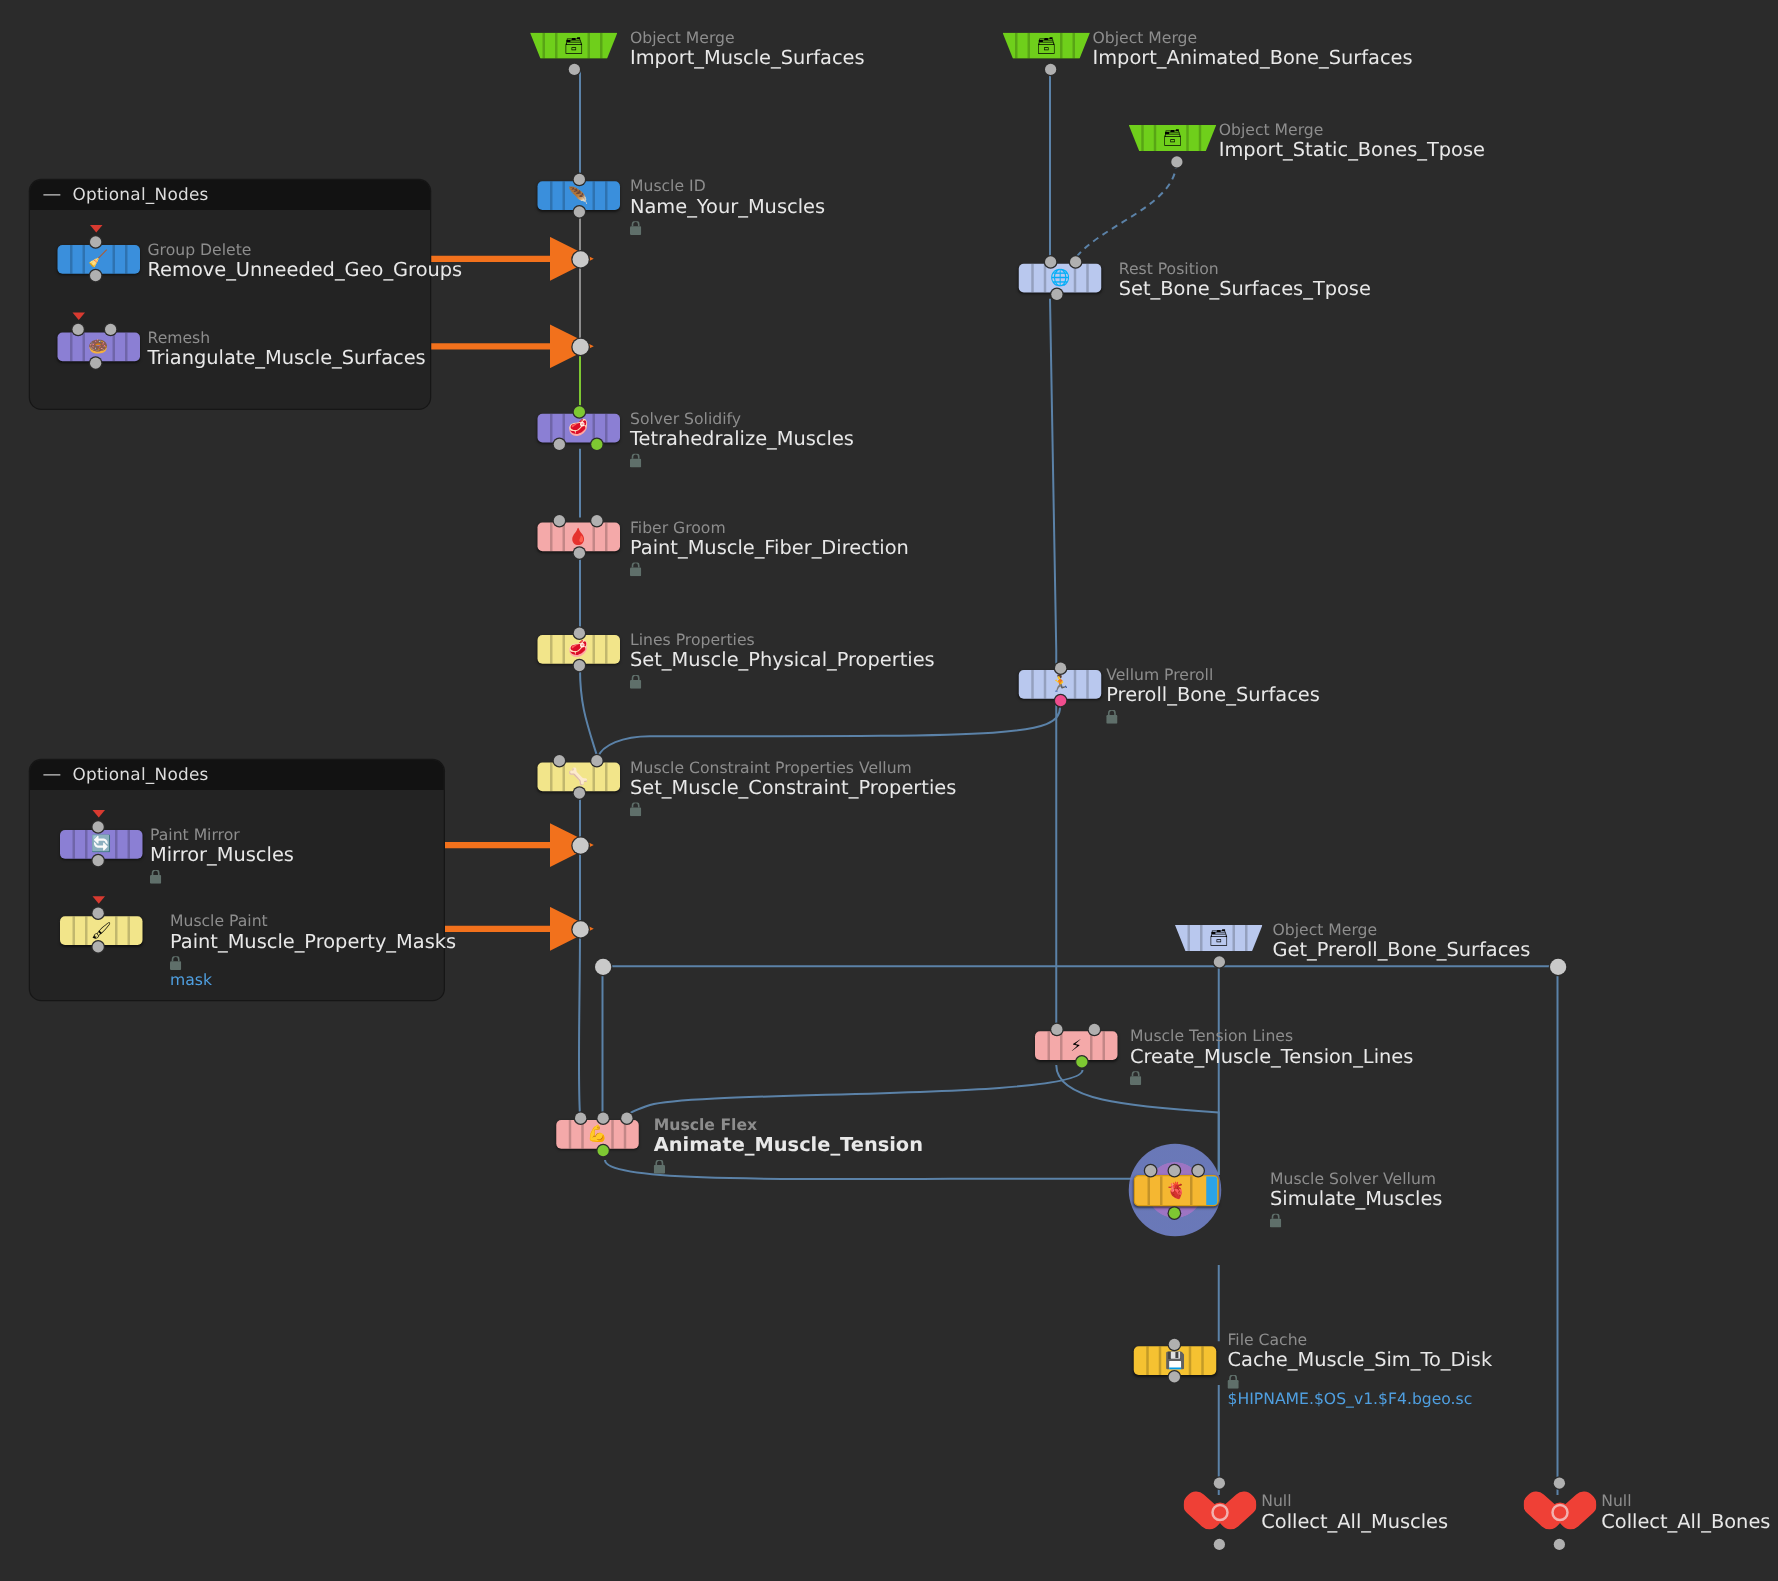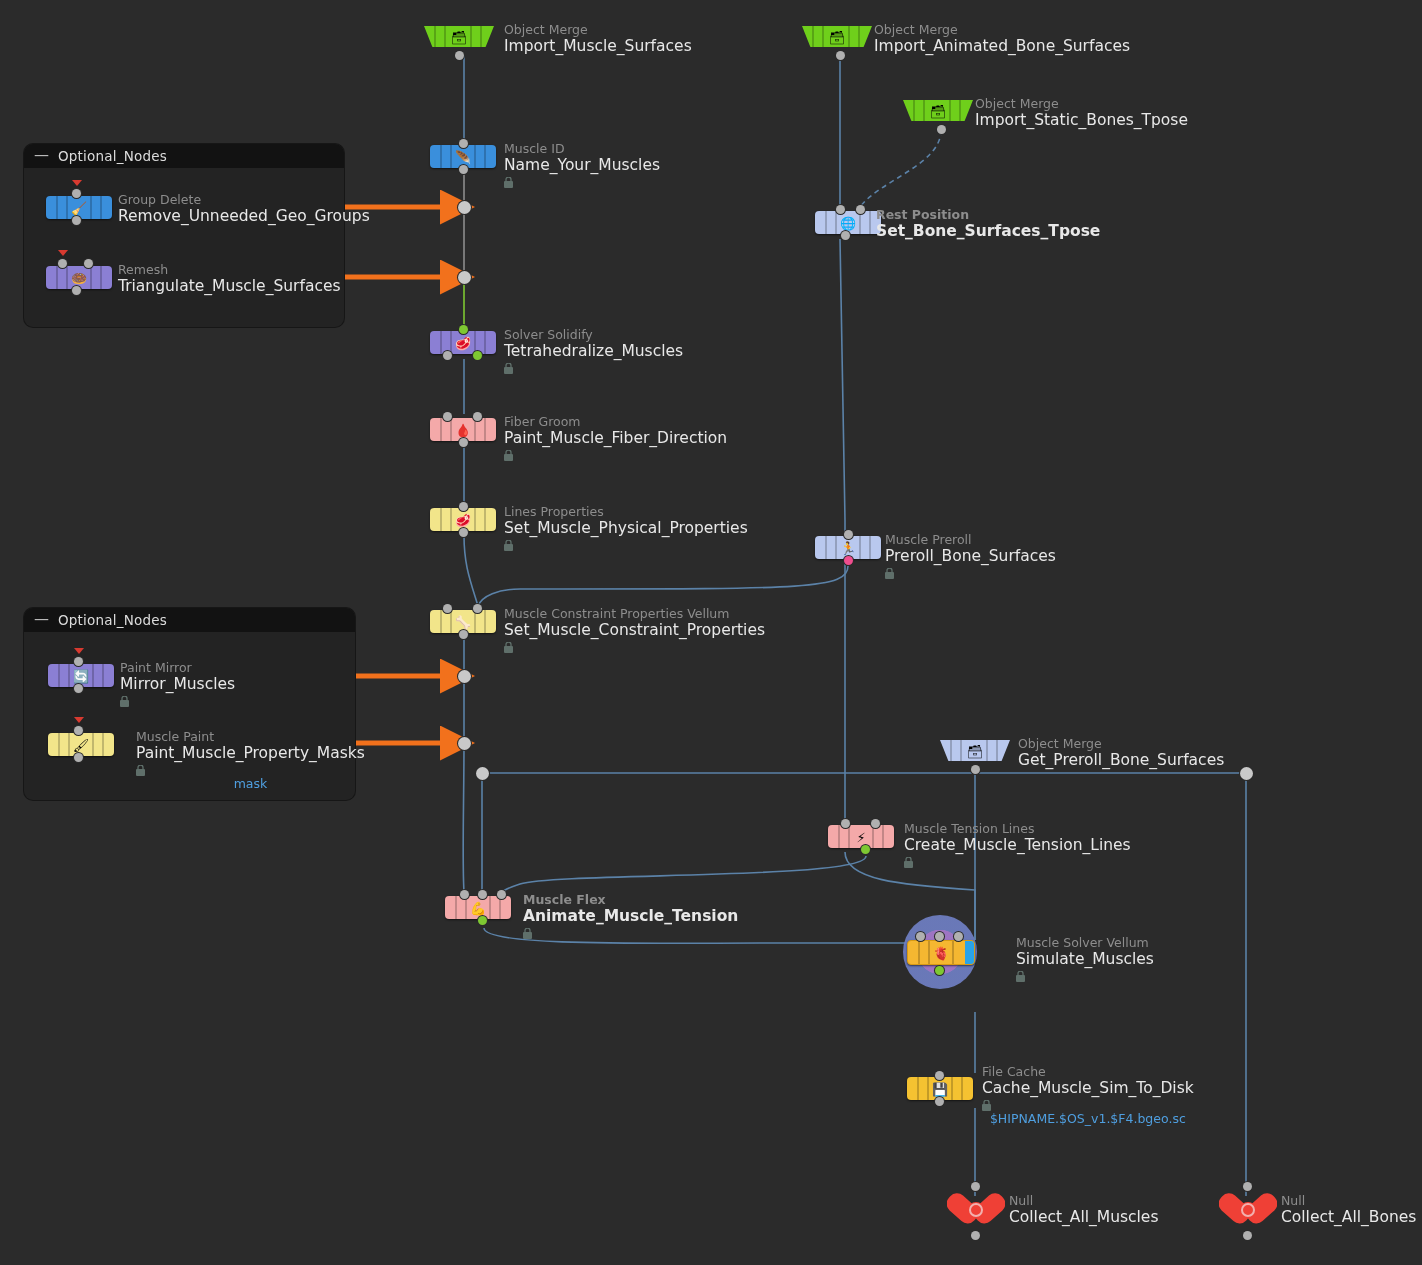--- a/index.html
+++ b/index.html
@@ -29,21 +29,21 @@
   .port{position:absolute;width:9px;height:9px;border-radius:50%;background:#b0b0b0;
         box-shadow:0 0 0 1px #2b2b2b;}
   .port.green{background:#7ec832;}
   .port.pink{background:#ef4d8e;}
   .port.big{width:13px;height:13px;background:#c9c9c9;}
 
   
   .lbl{position:absolute;left:80px;top:-3px;white-space:nowrap;}
   .lbl .type{color:#8d8d8d;font-size:12.5px;line-height:14px;}
   .lbl .name{color:#e8e8e8;font-size:15.5px;line-height:19px;}
-  .lbl .sub{color:#4f9fe0;font-size:12.5px;line-height:15px;text-align:center;}
+  .lbl .sub{color:#4f9fe0;font-size:12.5px;line-height:15px;}
   .lock{display:block;width:9px;height:11px;margin-top:2px;}
 
   .redtri{position:absolute;width:0;height:0;border-left:5px solid transparent;
           border-right:5px solid transparent;border-top:6px solid #d83a30;}
 
   
   .nullnode{position:absolute;width:58px;height:46px;}
 </style>
 </head>
 <body>
@@ -311,40 +311,40 @@
           <i style="left:10px"></i>
           <i style="left:20px"></i>
           <i style="left:44px"></i>
           <i style="left:54px"></i>
         </span>
       <span class="glyph">🌐</span>
     </div>
     <span class="port" style="left:21px;top:-6px;"></span>
     <span class="port" style="left:41px;top:-6px;"></span>
     <span class="port" style="left:26px;top:20px;"></span>
-    <div class="lbl" style="left:61px;font-weight:bold;">
+    <div class="lbl" style="left:80px;">
       <div class="type">Rest Position</div>
       <div class="name">Set_Bone_Surfaces_Tpose</div>
     </div>
   </div>
 
   <div class="node" style="left:815px;top:536px;">
     <div class="body" style="background:#b9c8ee;">
       <span class="stripes">
           <i style="left:10px"></i>
           <i style="left:20px"></i>
           <i style="left:44px"></i>
           <i style="left:54px"></i>
         </span>
       <span class="glyph">🏃</span>
     </div>
     <span class="port" style="left:29px;top:-6px;"></span>
     <span class="port pink" style="left:29px;top:20px;"></span>
     <div class="lbl" style="left:70px;">
-      <div class="type">Muscle Preroll</div>
+      <div class="type">Vellum Preroll</div>
       <div class="name">Preroll_Bone_Surfaces</div>
       <svg class="lock" viewBox="0 0 9 11">
           <rect x="0" y="4" width="9" height="7" rx="1" fill="#5f6f6a"></rect>
           <path d="M2,4 V2.5 A2.5,2.5 0 0 1 7,2.5 V4" stroke="#5f6f6a" stroke-width="1.3" fill="none"></path>
         </svg>
     </div>
   </div>
 
   <div class="node" style="left:940px;top:740px;">
     <div class="body trap" style="background:#b9c8ee;">

